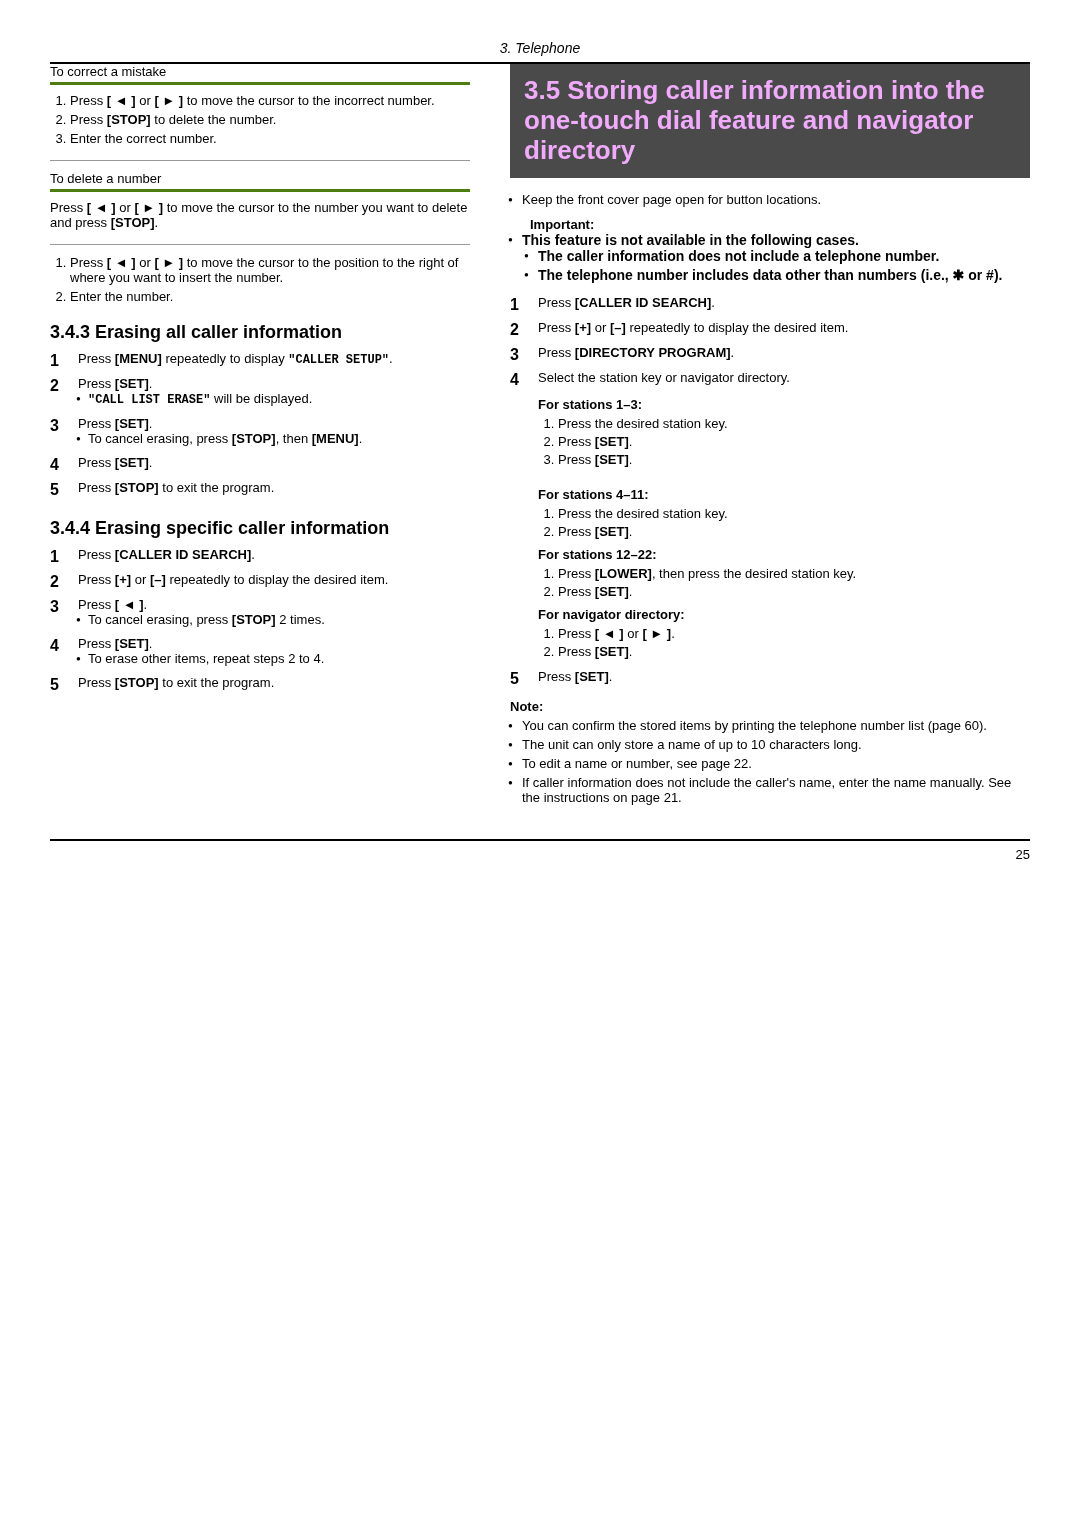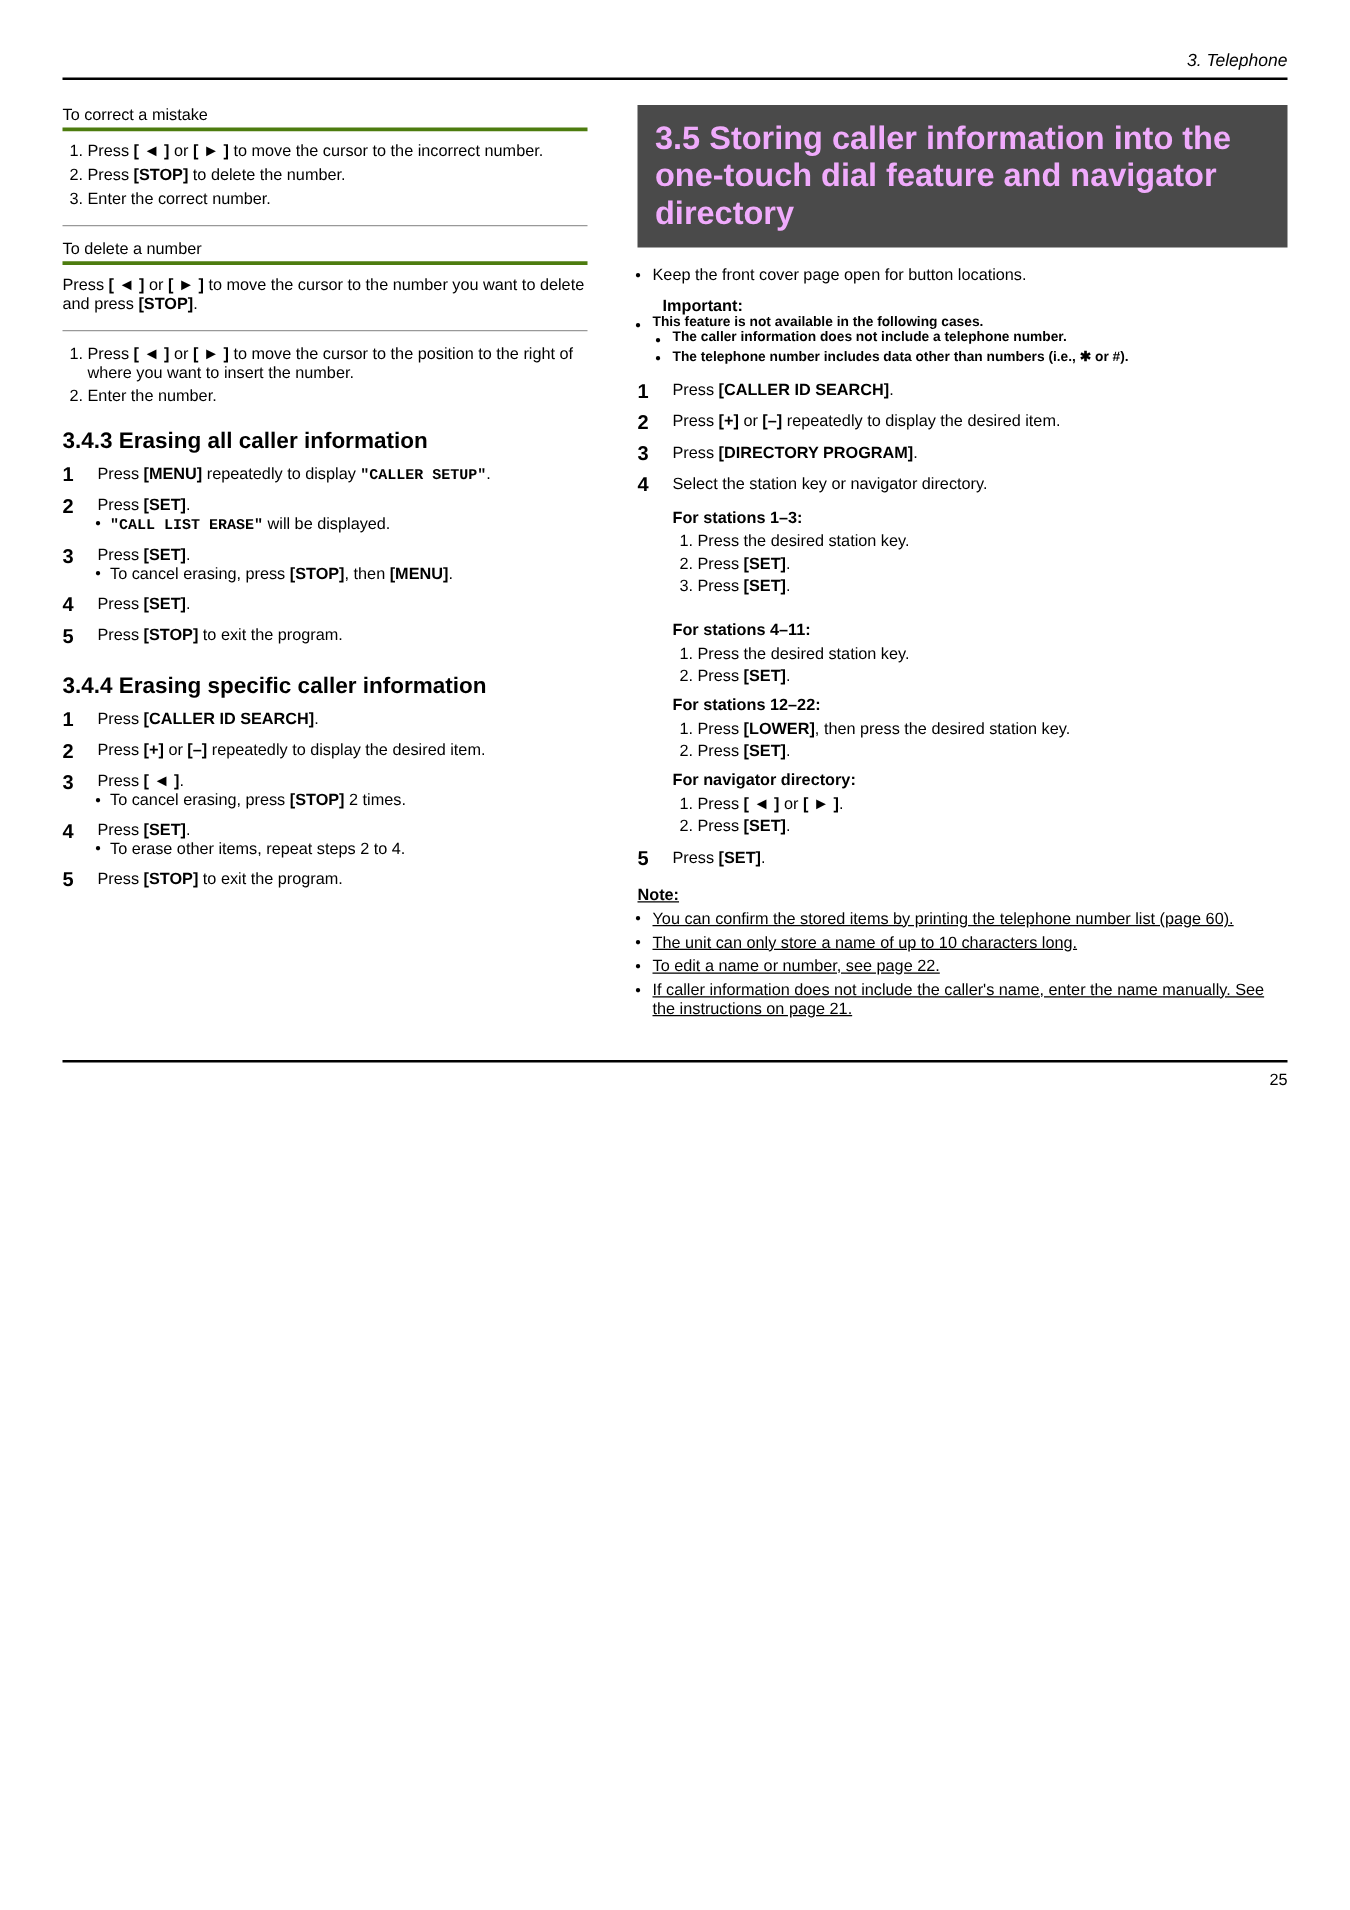--- a/index.html
+++ b/index.html
@@ -7,24 +7,23 @@
       font-family: Arial, Helvetica, sans-serif;
       font-size: 13px;
       background: #fff;
       color: #000;
       width: 1080px;
       min-height: 1528px;
       padding: 40px 50px;
     }
     .page-header {
       display: flex;
-      justify-content: flex-end;
+      justify-content: center;
       border-bottom: 2px solid #000;
       padding-bottom: 6px;
-      margin-bottom: 20px;
     }
     .page-header-title {
       font-style: italic;
       font-size: 14px;
     }
     .two-col {
       display: flex;
       gap: 40px;
     }
     .left-col {
@@ -142,21 +141,21 @@
     .important-block {
       margin-bottom: 12px;
     }
     .important-block .imp-bullet {
       list-style: none;
       padding-left: 12px;
     }
     .important-block .imp-bullet li {
       position: relative;
       margin-bottom: 3px;
-      font-size: 11px;
+      font-size: 14px;
     }
     .important-block .imp-bullet li::before {
       content: "●";
       position: absolute;
       left: -14px;
       font-size: 8px;
       top: 3px;
     }
     .imp-bold {
       font-weight: bold;
@@ -192,21 +191,20 @@
       margin-top: 30px;
       padding-top: 6px;
       display: flex;
       justify-content: flex-end;
     }
     .page-number {
       font-size: 13px;
     }
     .note-section {
       margin-top: 10px;
-      text-decoration: underline;
     }
     .note-label {
       font-weight: bold;
       font-size: 13px;
     }
     .right-steps {
       margin-bottom: 6px;
     }
     .sub-steps {
       padding-left: 20px;

